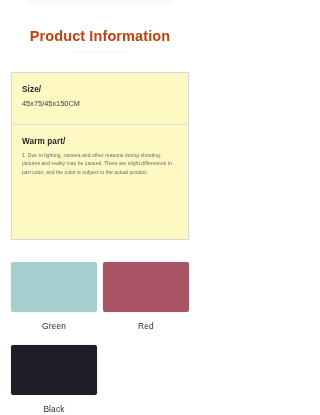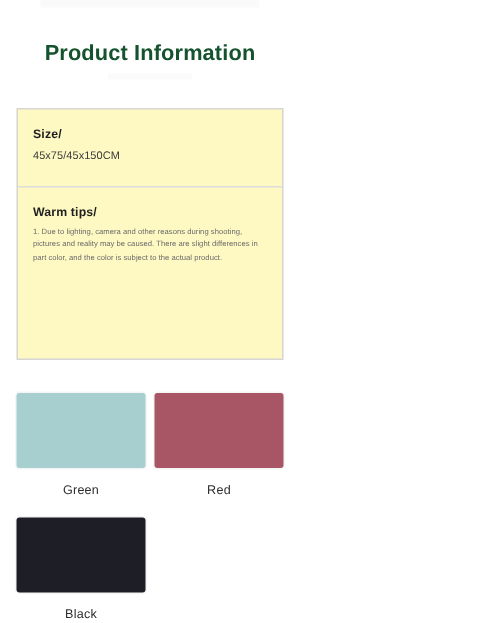--- a/index.html
+++ b/index.html
@@ -28,21 +28,21 @@
 
   .page-title {
     position: absolute;
     top: 28px;
     left: 0;
     width: 200px;
     text-align: center;
     font-size: 14.5px;
     font-weight: 600;
     letter-spacing: 0.1px;
-    color: #14532d;
+    color: #c2410c;
   }
 
   
   .title-ghost {
     position: absolute;
     top: 49px;
     left: 72px;
     width: 56px;
     height: 4px;
     background: #fbfbfb;
@@ -148,21 +148,21 @@
 
 <div class="info-card">
 
   <div class="card-section sec-size">
     <div class="sec-heading">Size/</div>
     <div class="sec-value">45x75/45x150CM</div>
   </div>
 
 
   <div class="card-section sec-tips">
-    <div class="sec-heading">Warm tips/</div>
+    <div class="sec-heading">Warm part/</div>
     <div class="tips-body">1. Due to lighting, camera and other reasons during shooting, pictures and reality may be caused. There are slight differences in part color, and the color is subject to the actual product.</div>
   </div>
 
 </div>
 
 <div class="swatch-grid">
 
 
   <div class="swatch-cell">
     <div class="swatch-chip" style="background: rgb(167, 207, 207);"></div>

